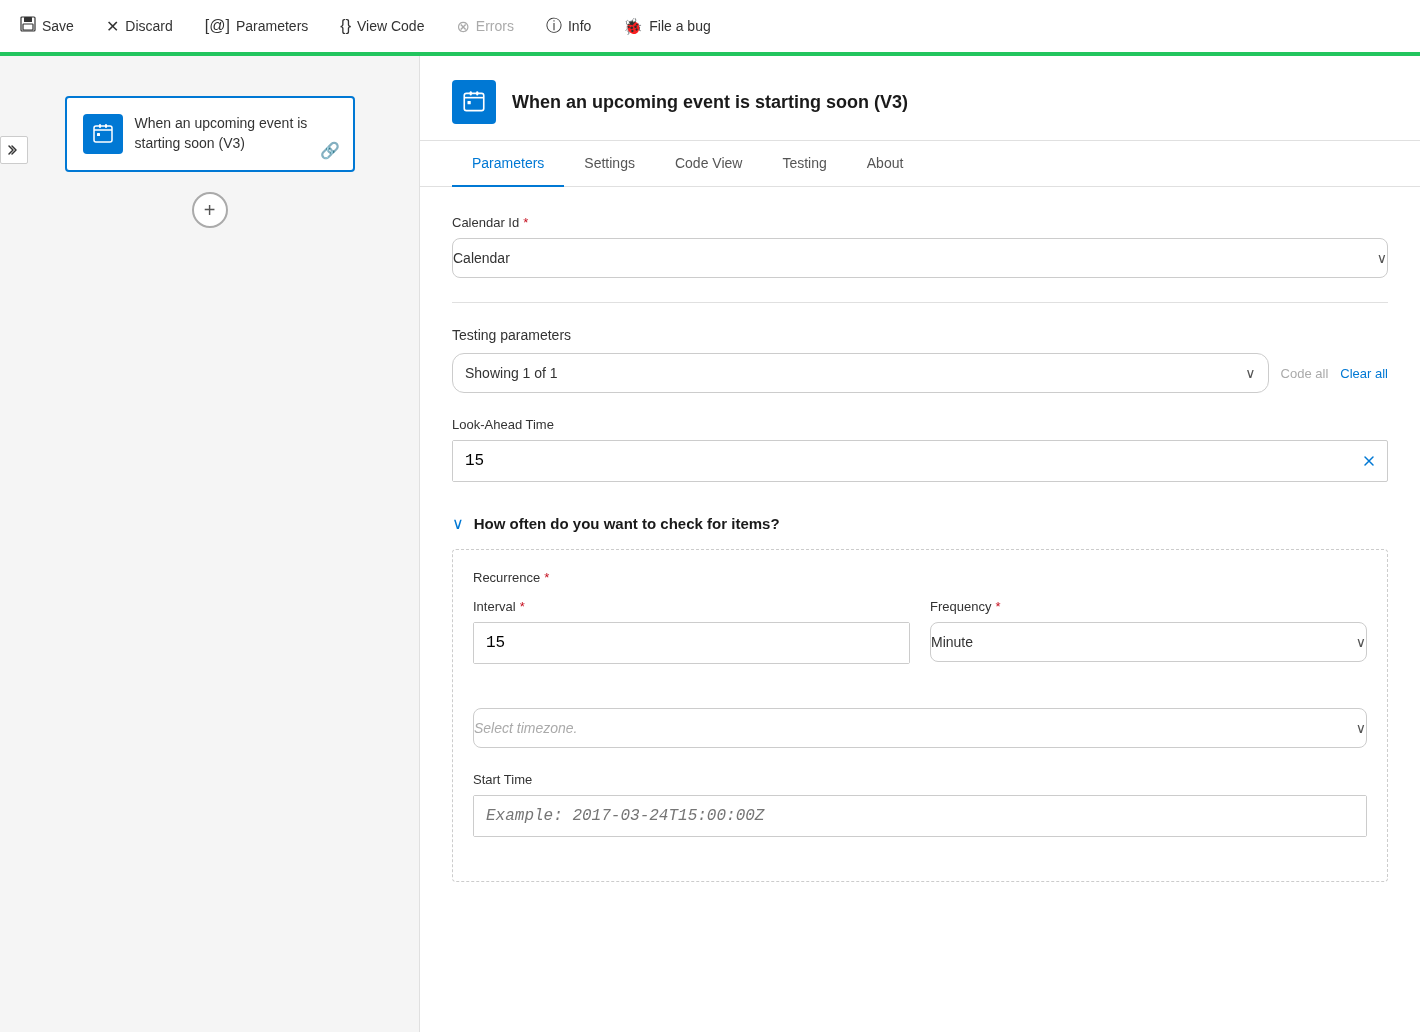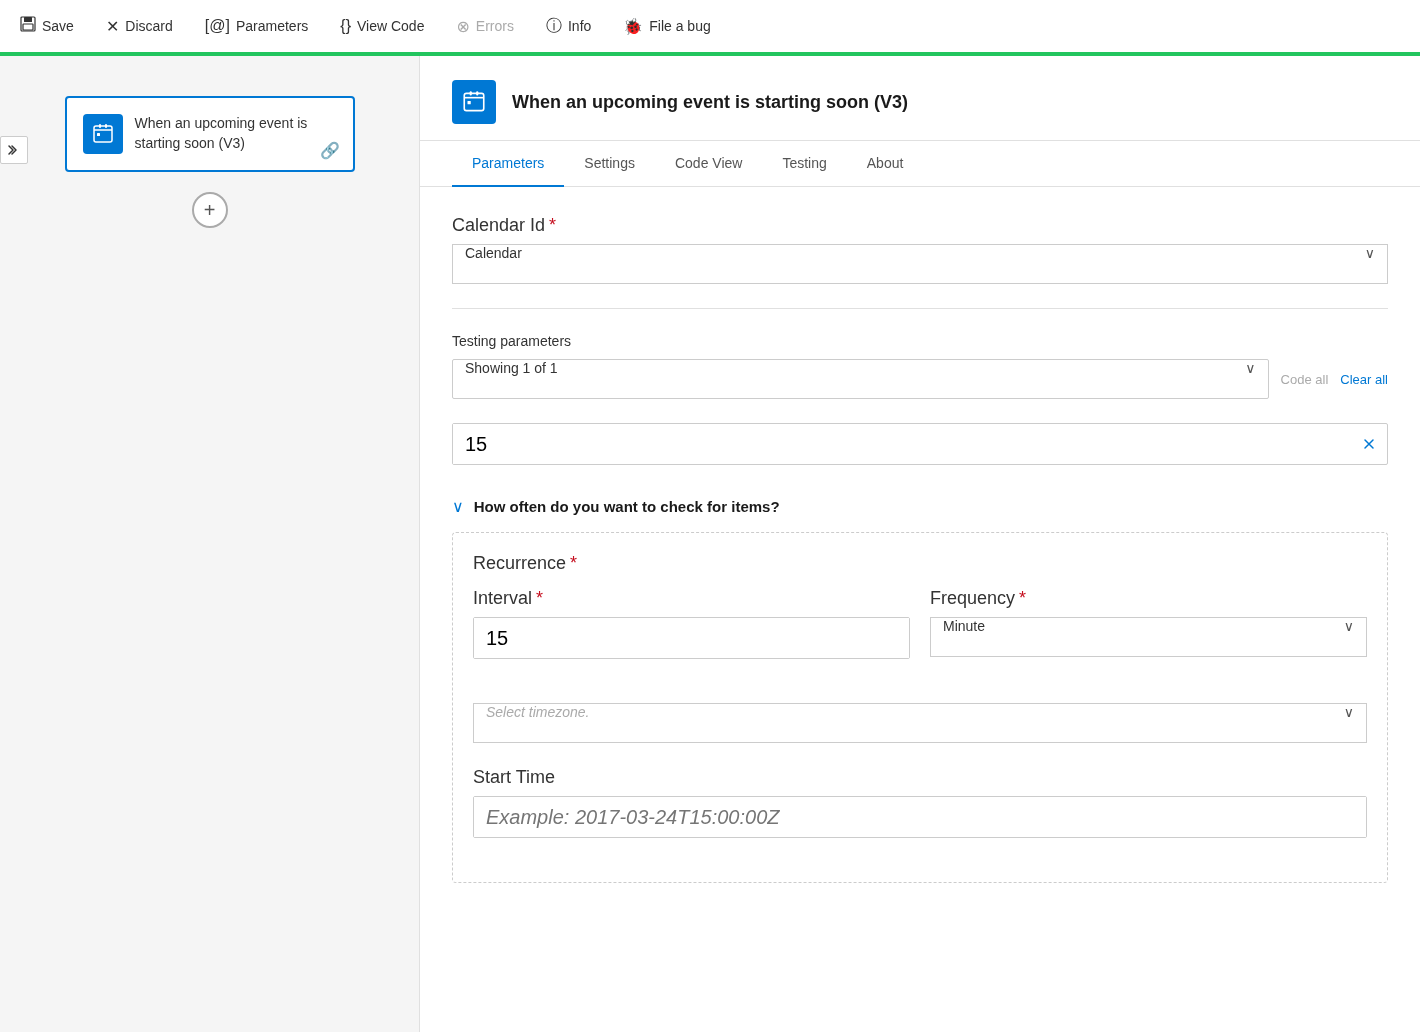--- a/index.html
+++ b/index.html
@@ -159,36 +159,37 @@
     .panel-content {
       padding: 28px 32px;
     }
 
     
     .field-group {
       margin-bottom: 24px;
     }
 
     .field-label {
-      font-size: 18px;
+      font-size: 13px;
       color: #333;
       margin-bottom: 8px;
       display: flex;
       gap: 4px;
     }
 
     .required-star { color: #c50f1f; }
 
     .select-field {
       width: 100%;
       height: 40px;
       border: 1px solid #ccc;
-      border-radius: 0;
-      padding: 0 12px;
-      display: flex;
+      border-radius: 8px;
+      padding: 0 0;
+      display: flex;
+      align-items: center;
       justify-content: space-between;
       cursor: pointer;
       background: #fff;
       font-size: 14px;
     }
 
     .divider {
       height: 1px;
       background: #e0e0e0;
       margin: 16px 0 24px 0;
@@ -203,23 +204,24 @@
     .advanced-params-row {
       display: flex;
       align-items: center;
       gap: 12px;
     }
 
     .advanced-params-select {
       flex: 1;
       height: 40px;
       border: 1px solid #ccc;
-      border-radius: 2px;
+      border-radius: 12px;
       padding: 0 12px;
       display: flex;
+      align-items: center;
       justify-content: space-between;
       cursor: pointer;
       background: #fff;
       font-size: 14px;
     }
 
     .show-all-btn {
       color: #aaa;
       font-size: 13px;
       cursor: pointer;
@@ -240,22 +242,22 @@
       border-radius: 2px;
       background: #fff;
     }
 
     .text-input {
       flex: 1;
       height: 40px;
       border: none;
       outline: none;
       padding: 0 12px;
-      font-size: 20px;
-      font-family: Liberation Sans, sans-serif;
+      font-size: 16px;
+      font-family: Liberation Mono, monospace;
     }
 
     .clear-input-btn {
       padding: 0 10px;
       color: #0078d4;
       cursor: pointer;
       font-size: 16px;
       display: flex;
       align-items: center;
     }
@@ -439,20 +441,21 @@
           <div class="advanced-params-select">
             <span>Showing 1 of 1</span>
             <span class="chevron-down">∨</span>
           </div>
           <span class="show-all-btn">Code all</span>
           <span class="clear-all-btn">Clear all</span>
         </div>
       </div>
 
       <div class="field-group">
+        <div class="field-label">Look-Ahead Time</div>
         <div class="text-input-wrapper">
           <input class="text-input" type="text" value="15" style="">
           <span class="clear-input-btn">
             <svg width="16" height="16" viewBox="0 0 16 16" fill="none">
               <path d="M4 4l8 8M12 4l-8 8" stroke="#0078d4" stroke-width="1.5" stroke-linecap="round"></path>
             </svg>
           </span>
         </div>
       </div>
 

